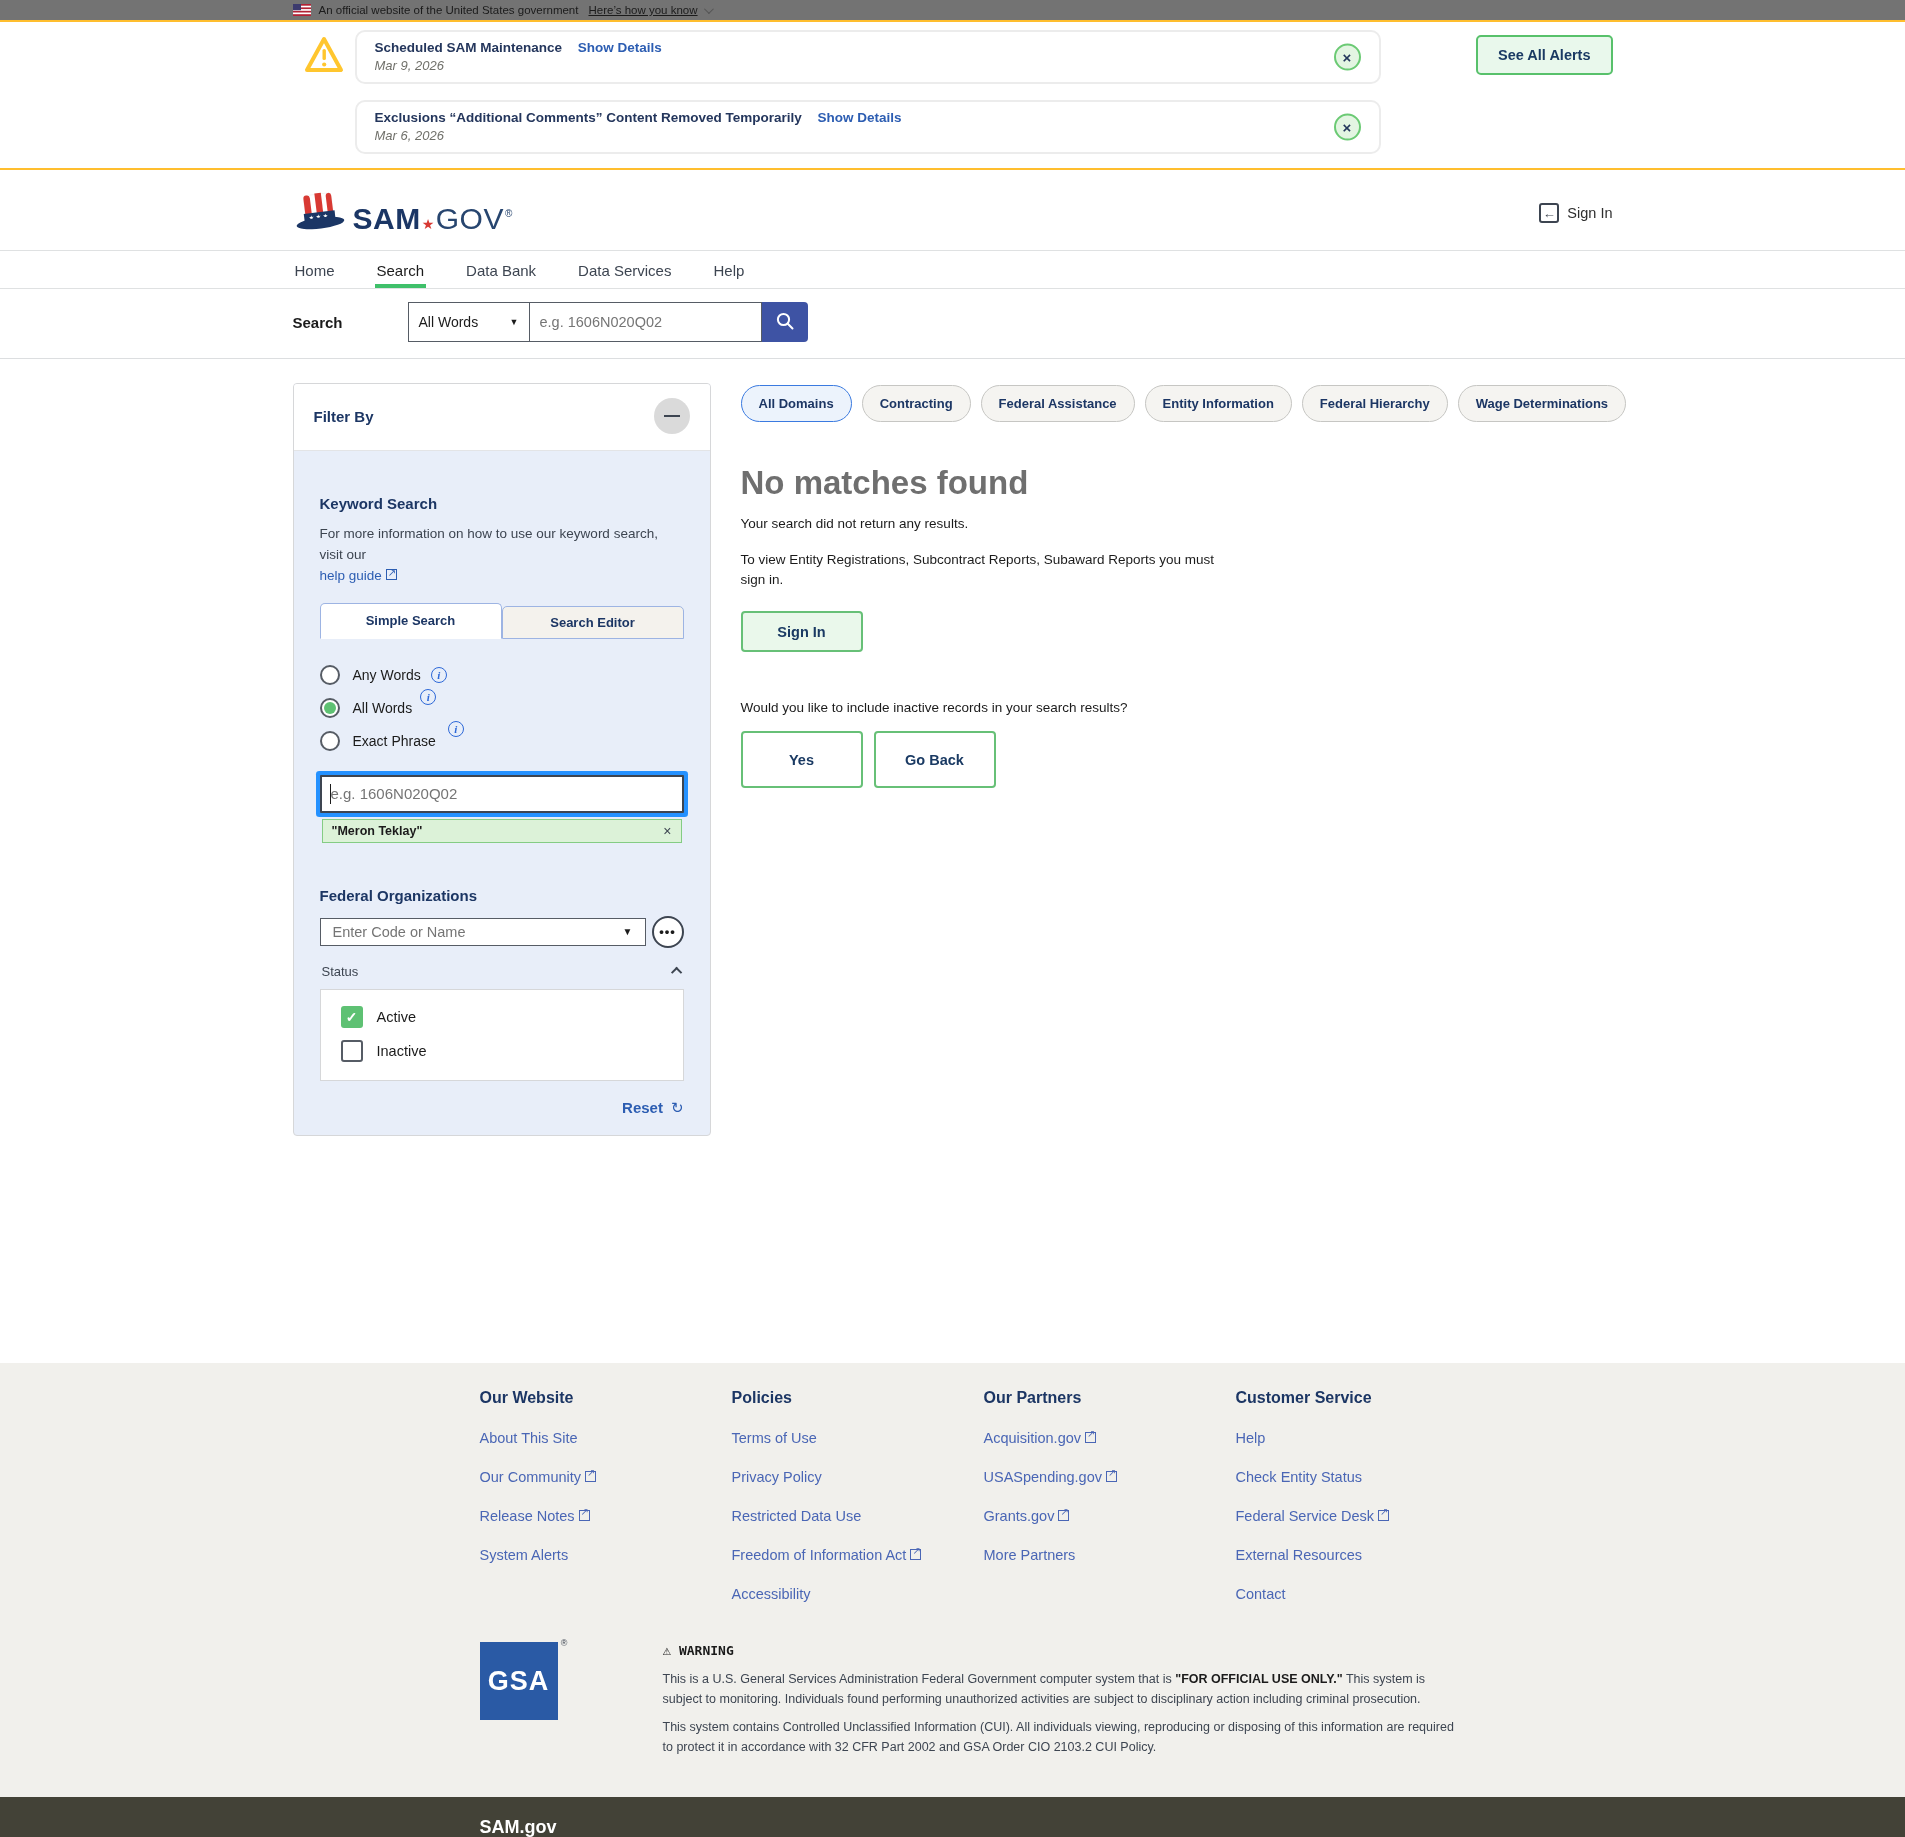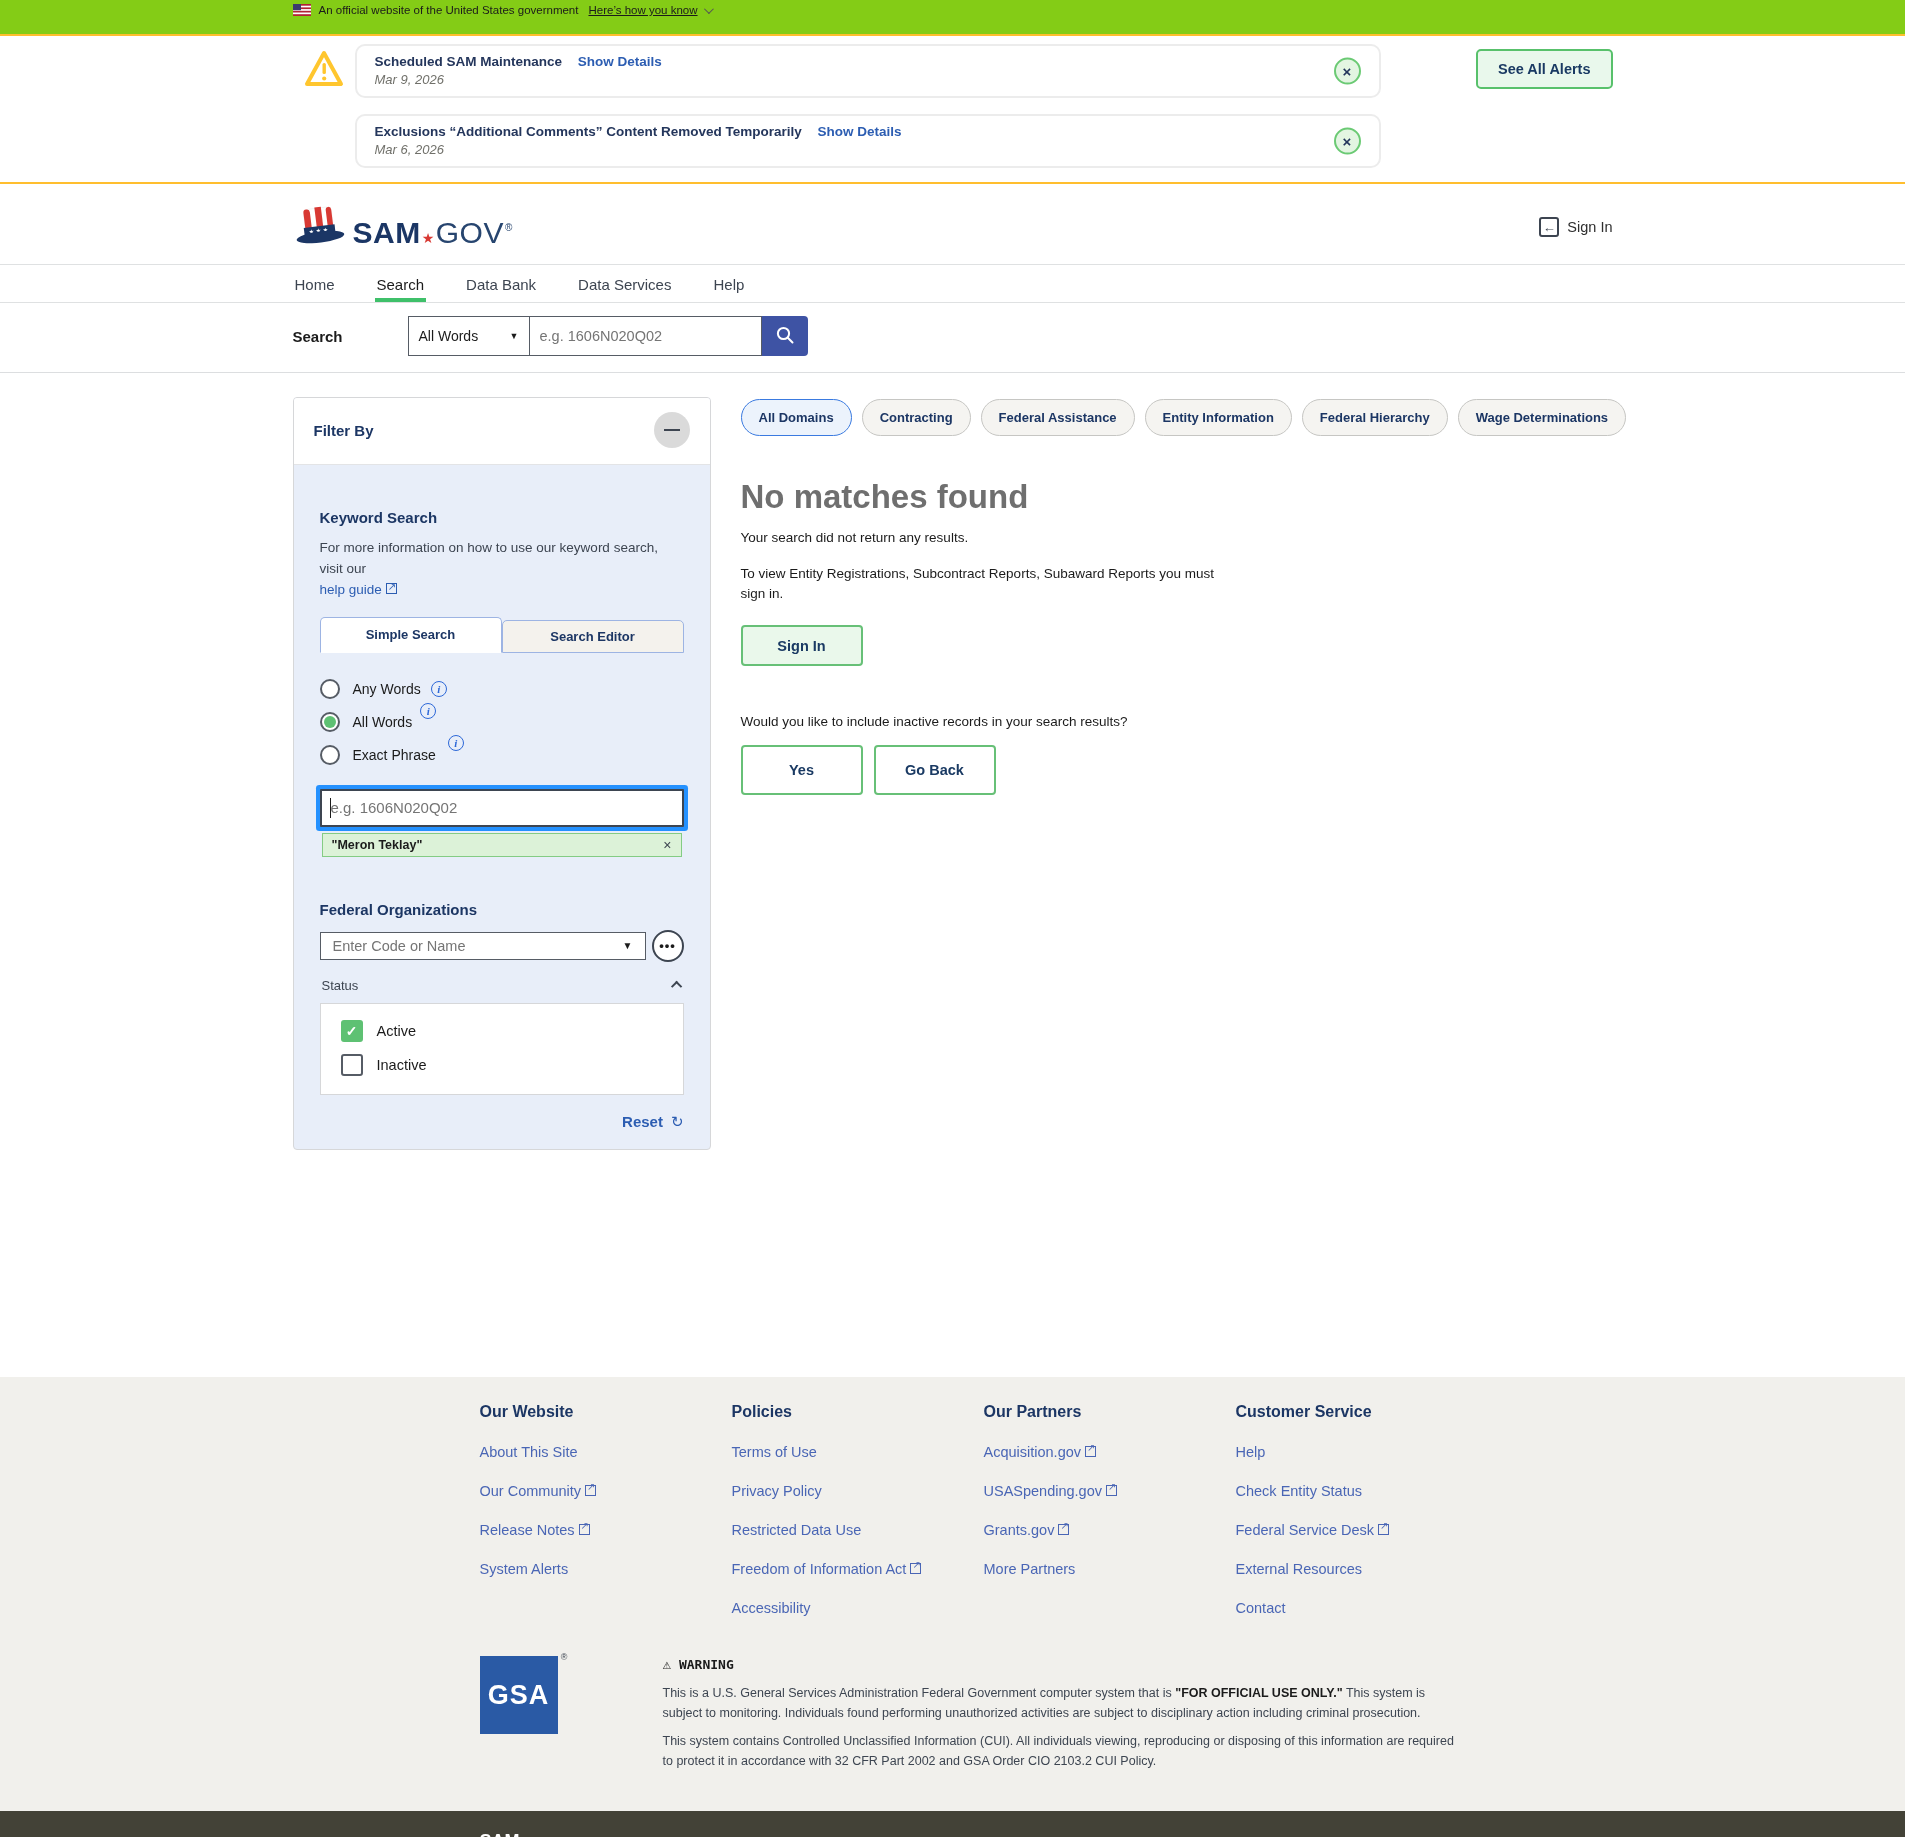--- a/index.html
+++ b/index.html
@@ -1,20 +1,20 @@
 <!DOCTYPE html>
 <html><head>
 <meta charset="utf-8">
 <style>
   * { margin:0; padding:0; box-sizing:border-box; }
   body { width:1905px; font-family:"Liberation Sans", sans-serif; background:#fff; color:#3d4551; }
   .wrap { width:1320px; margin:0 auto; position:relative; }
 
   
-  .gov-banner { background:#84cc16; border-bottom:2px solid #ffbe2e; height:36px; }
+  .gov-banner { background:#737373; border-bottom:2px solid #ffbe2e; height:22px; }
   .gov-banner .wrap { display:flex; align-items:center; height:20px; font-size:11.5px; color:#1b1b1b; }
   .gov-banner .flag { margin-right:8px; display:inline-flex; }
   .gov-banner .how { color:#1b1b1b; text-decoration:underline; margin-left:10px; cursor:pointer; display:inline-flex; align-items:center; }
   .chev-down { width:7px; height:7px; border-right:1.5px solid #555; border-bottom:1.5px solid #555; transform:rotate(45deg) translateY(-2px); margin-left:6px; }
 
   
   .alerts { background:#fff; border-bottom:2px solid #ffbe2e; padding:8px 0 14px; }
   .alerts .wrap { display:flex; align-items:flex-start; }
   .alerts-col { width:1088px; }
   .alert-row { display:flex; align-items:center; margin-bottom:16px; }
@@ -115,21 +115,21 @@
   .results { flex:1; margin-left:30px; padding-top:2px; }
   .domain-chips { display:flex; gap:10px;justify-content:center; }
   .dchip { height:37px; display:flex; align-items:center; padding:0 17px; border-radius:19px; font-size:13px; font-weight:bold; color:#1c3664; background:#f5f4f1; border:1px solid #c6c6c3; cursor:pointer; white-space:nowrap; }
   .dchip.selected { background:#ecf3fc; border:1px solid #3a7ae0; }
   .nm-heading { margin-top:42px; font-size:33px; font-weight:bold; color:#6f6f6f; }
   .nm-line1 { margin-top:14px; font-size:13.5px; color:#1b1b1b; }
   .nm-line2 { margin-top:19px; font-size:13.5px; color:#1b1b1b; max-width:495px; line-height:1.45; }
   .btn-green { margin-top:22px; width:122px; height:41px; background:#eaf8eb; border:2px solid #67c077; border-radius:4px; font-size:14.5px; font-weight:bold; color:#1a3a63; font-family:"Liberation Sans",sans-serif; cursor:pointer; }
   .nm-question { margin-top:48px; font-size:13.5px; color:#1b1b1b; }
   .yn-row { display:flex; gap:11px; margin-top:16px; }
-  .btn-outline { width:122px; height:50px; background:#fff; border:2px solid #67c077; border-radius:4px; font-size:14.5px; font-weight:bold; color:#1a3a63; font-family:"Liberation Sans",sans-serif; cursor:pointer; }
+  .btn-outline { width:122px; height:57px; background:#fff; border:2px solid #67c077; border-radius:4px; font-size:14.5px; font-weight:bold; color:#1a3a63; font-family:"Liberation Sans",sans-serif; cursor:pointer; }
 
   
   .footer { background:#f1f0ec; padding:26px 0 40px; }
   .footer .inner { padding-left:187px; }
   .foot-cols { display:flex; }
   .foot-col { width:252px; }
   .foot-head { font-size:16px; font-weight:bold; color:#1c3664; }
   .foot-link { font-size:14.5px; color:#4a66b5; margin-top:23px; cursor:pointer; }
   .foot-link .ext-icon { border-color:#4a66b5; }
   .foot-link .ext-icon::after { color:#4a66b5; }

